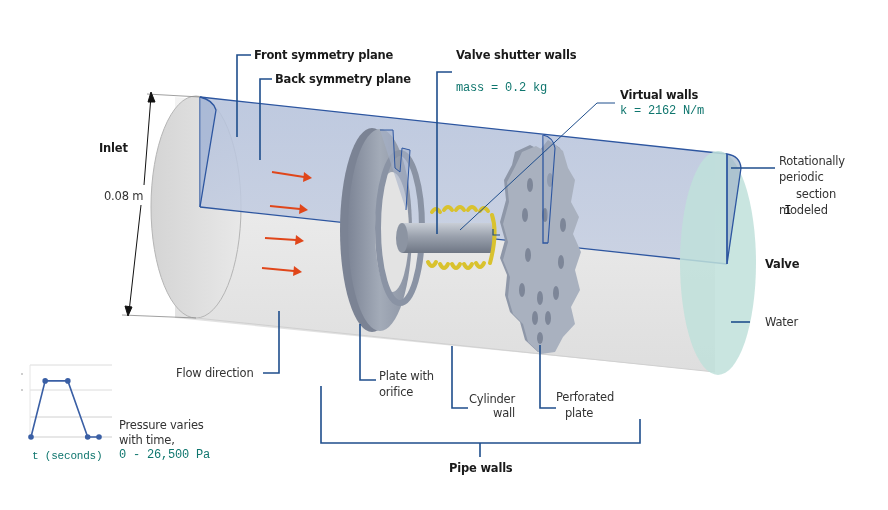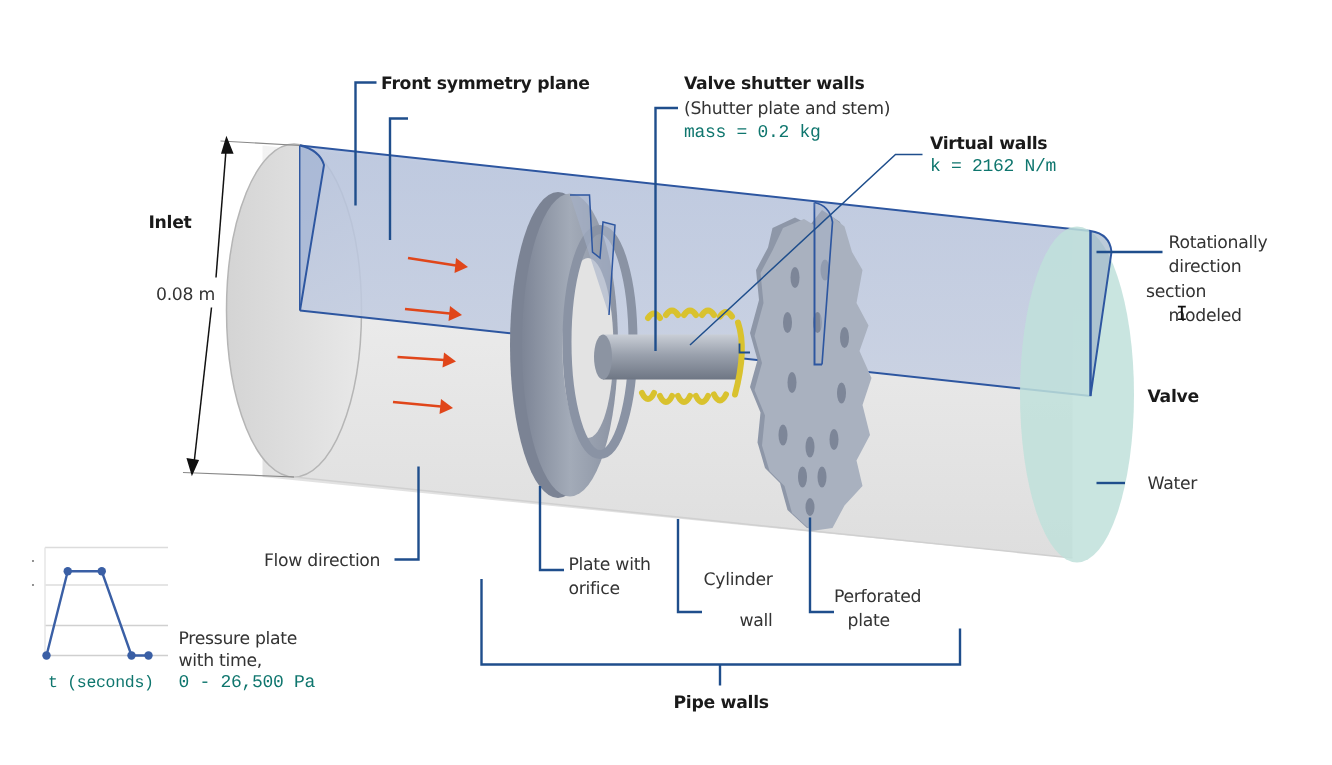--- a/index.html
+++ b/index.html
@@ -156,43 +156,43 @@
   <circle cx="31" cy="437" r="2.8" fill="#3a5fa5"></circle>
         <circle cx="45.16666666666667" cy="380.88235294117646" r="2.8" fill="#3a5fa5"></circle>
         <circle cx="67.83333333333334" cy="380.88235294117646" r="2.8" fill="#3a5fa5"></circle>
         <circle cx="87.66666666666667" cy="437" r="2.8" fill="#3a5fa5"></circle>
         <circle cx="99" cy="437" r="2.8" fill="#3a5fa5"></circle>
       </g>
 </svg>
 
 
 <div class="lbl bold" style="left:254px; top:48px;">Front symmetry plane</div>
+<div class="lbl bold" style="left:275px; top:72px;">Back symmetry plane</div>
 <div class="lbl bold" style="left:456px; top:48px;">Valve shutter walls</div>
-<div class="lbl" style="left:456px; top:65px;">(Shutter plate and stem)</div>
 <div class="lbl serif" style="left:456px; top:81px;">mass = 0.2 kg</div>
 <div class="lbl bold" style="left:620px; top:88px;">Virtual walls</div>
 <div class="lbl serif" style="left:620px; top:104px;">k = 2162 N/m</div>
 <div class="lbl bold" style="left:99px; top:141px;">Inlet</div>
 <div class="lbl" style="left:104px; top:189px;">0.08 m</div>
 
 <div class="lbl" style="left:779px; top:154px;">Rotationally</div>
-<div class="lbl" style="left:779px; top:170px;">direction</div>
-<div class="lbl" style="left:764px; top:187px;">section</div>
+<div class="lbl" style="left:779px; top:170px;">periodic</div>
+<div class="lbl" style="left:796px; top:187px;">section</div>
 <div class="lbl" style="left:779px; top:203px;">modeled</div>
 <div class="cursor" style="left:784px; top:202px;">I</div>
 
 <div class="lbl bold" style="left:765px; top:257px;">Valve</div>
 <div class="lbl" style="left:765px; top:315px;">Water</div>
 
 <div class="lbl" style="left:176px; top:366px;">Flow direction</div>
 <div class="lbl" style="left:379px; top:369px;text-align:right;">Plate with</div>
 <div class="lbl" style="left:379px; top:385px;">orifice</div>
-<div class="lbl" style="left:469px; top:379px;">Cylinder</div>
+<div class="lbl" style="left:469px; top:392px;">Cylinder</div>
 <div class="lbl" style="left:493px; top:406px;">wall</div>
 <div class="lbl" style="left:556px; top:390px;">Perforated</div>
 <div class="lbl" style="left:565px; top:406px;">plate</div>
 <div class="lbl bold" style="left:449px; top:461px;">Pipe walls</div>
 
-<div class="lbl" style="left:119px; top:418px;">Pressure plate</div>
+<div class="lbl" style="left:119px; top:418px;">Pressure varies</div>
 <div class="lbl" style="left:119px; top:433px;">with time,</div>
 <div class="lbl serif" style="left:119px; top:448px;">0 - 26,500 Pa</div>
 <div class="lbl serif" style="left:32px; top:449px; font-size:11px;">t (seconds)</div>
 </div>
 
 </body></html>

